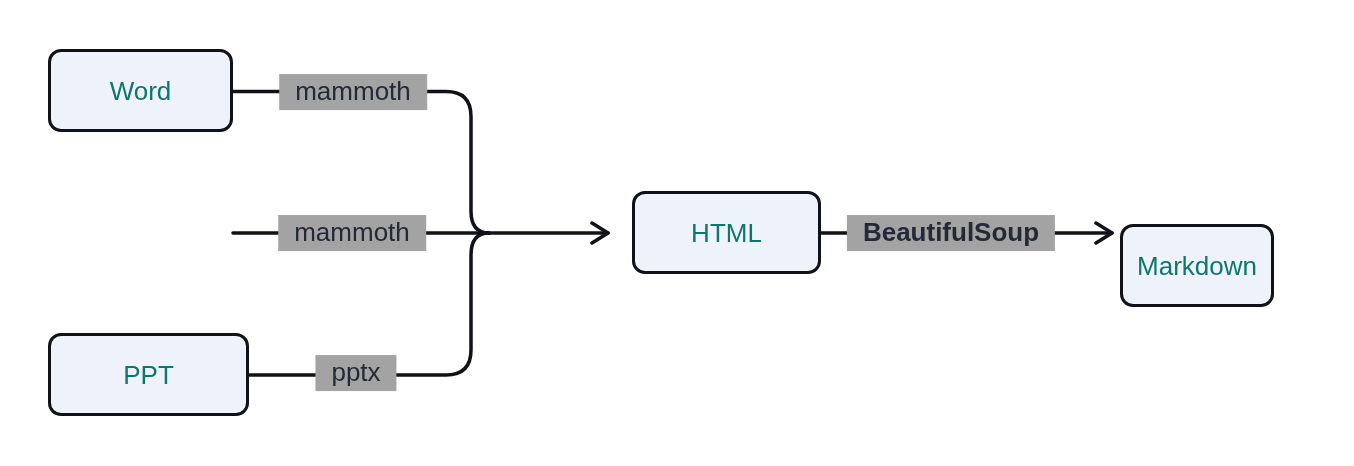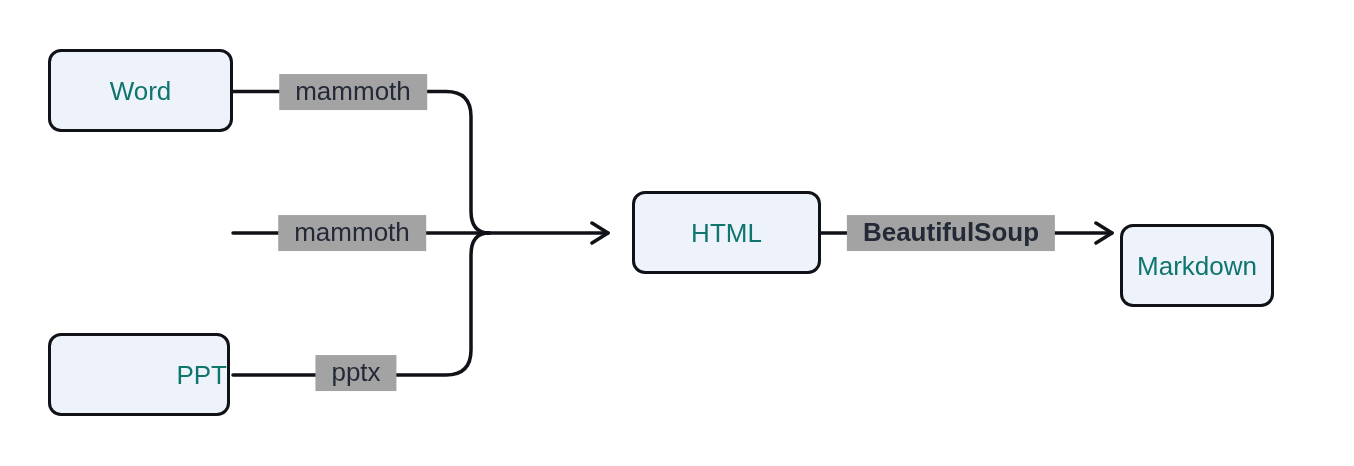--- a/index.html
+++ b/index.html
@@ -38,21 +38,21 @@
     border-radius: 13px;
     display: flex;
     align-items: center;
     justify-content: center;
     font-size: 26px;
     line-height: 1;
     color: #0f766e;
   }
   .node-word     { left: 48px;   top: 49px;  width: 185px; height: 83px; }
   .node-excel    { left: 48px;   top: 191px; width: 185px; height: 83px; }
-  .node-ppt      { left: 48px;   top: 333px; width: 182px; height: 83px; justify-content: flex-end; }
+  .node-ppt      { left: 48px;   top: 333px; width: 201px; height: 83px; }
   .node-html     { left: 632px;  top: 191px; width: 189px; height: 83px; }
   .node-markdown { left: 1120px; top: 190px; width: 154px; height: 83px; margin-top: 34px; }
   .edge-label {
     position: absolute;
     transform: translate(-50%, -50%);
     background: #a3a3a3;
     padding: 3px 16px;
     font-size: 26px;
     line-height: 1.15;
     white-space: nowrap;

